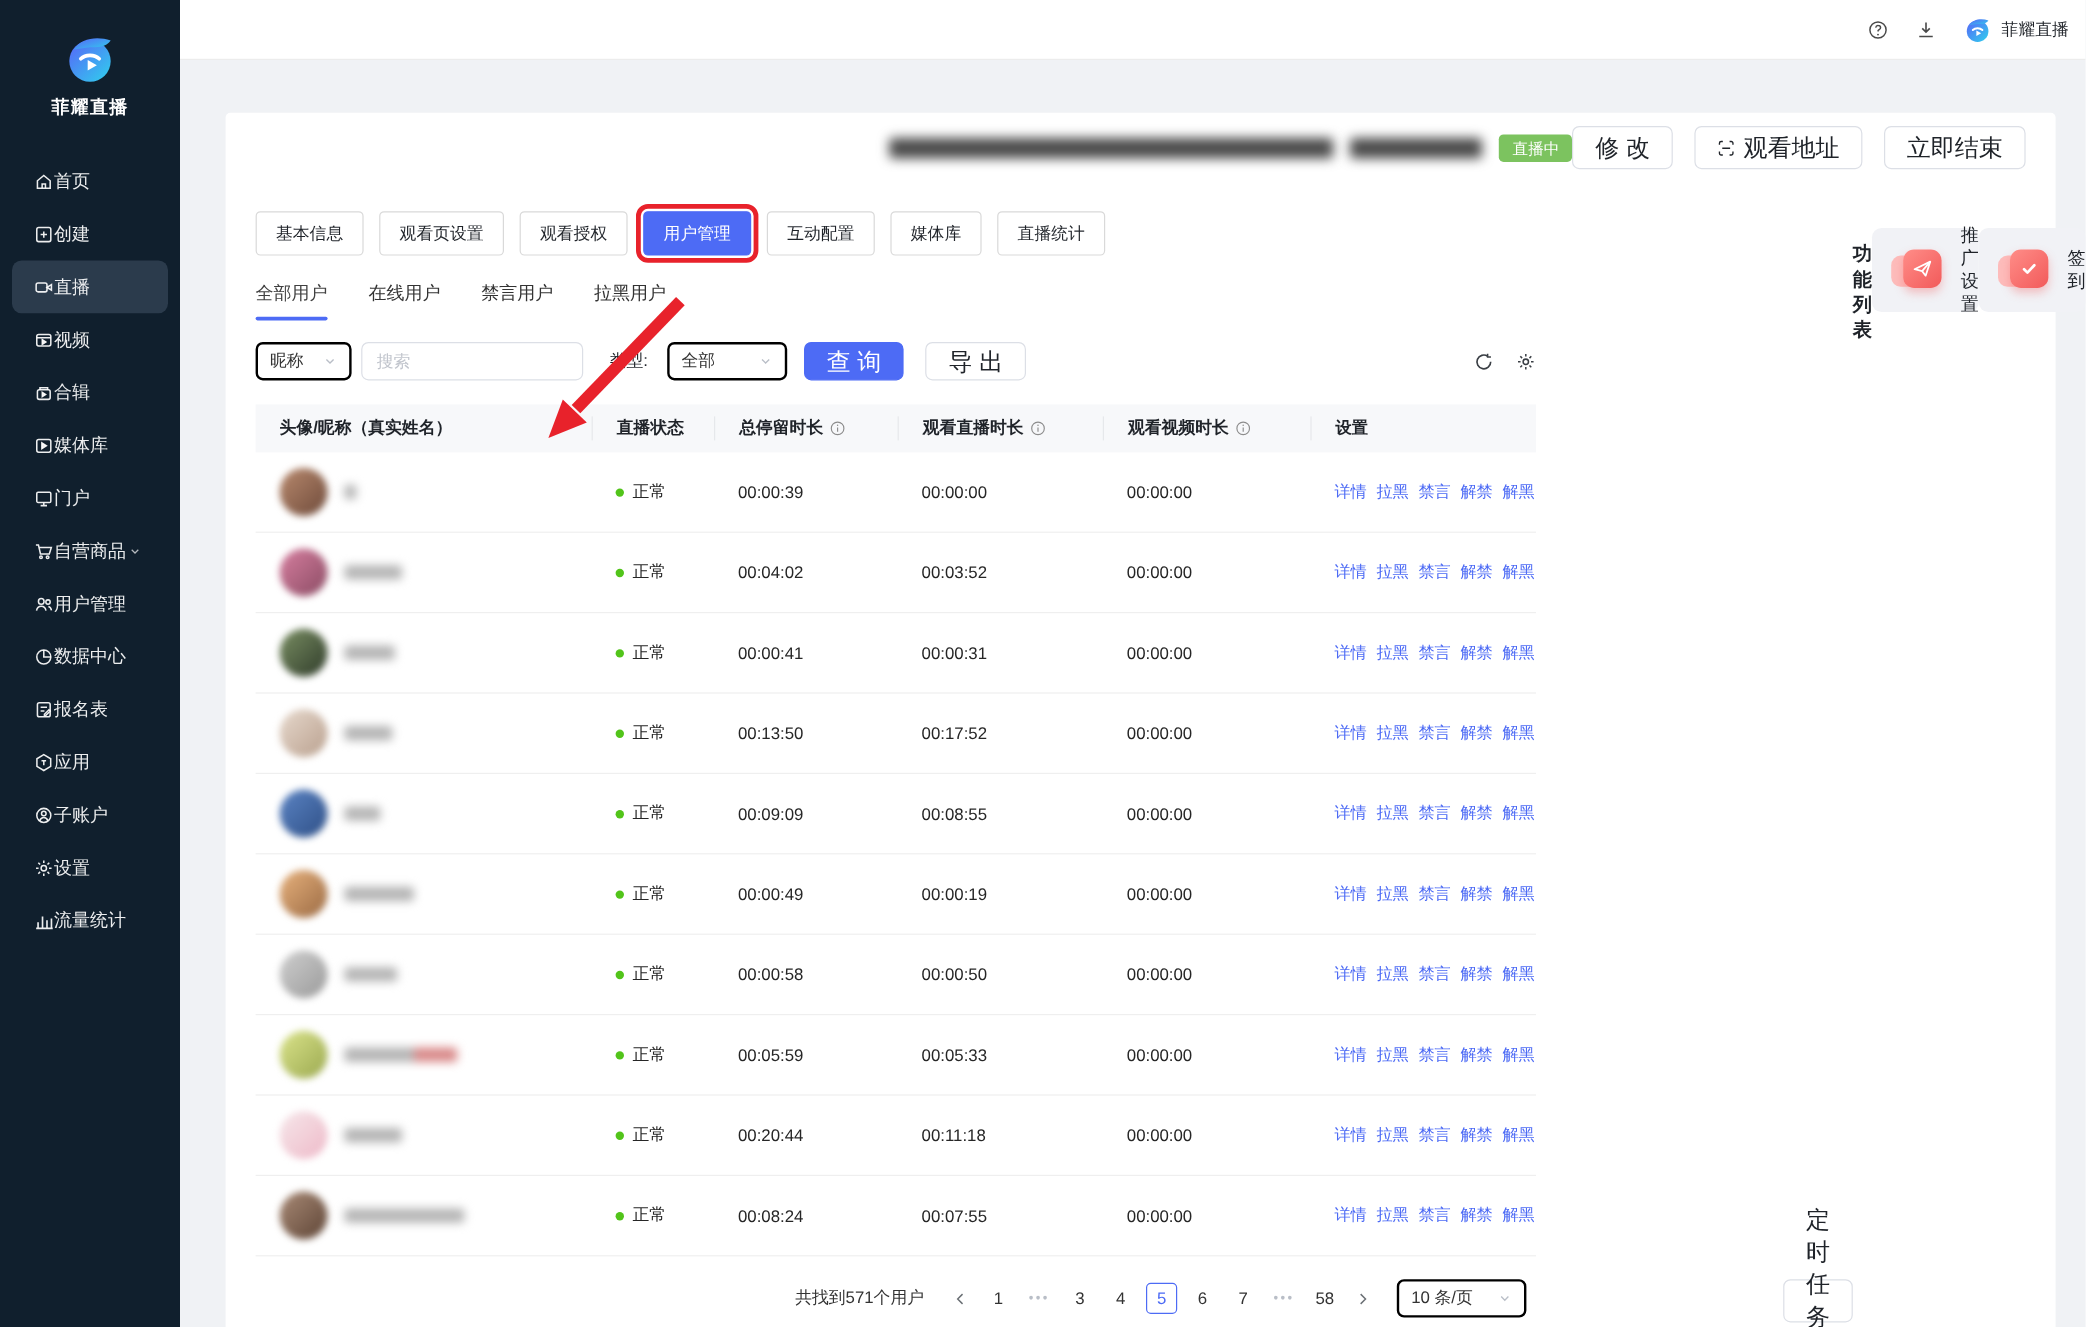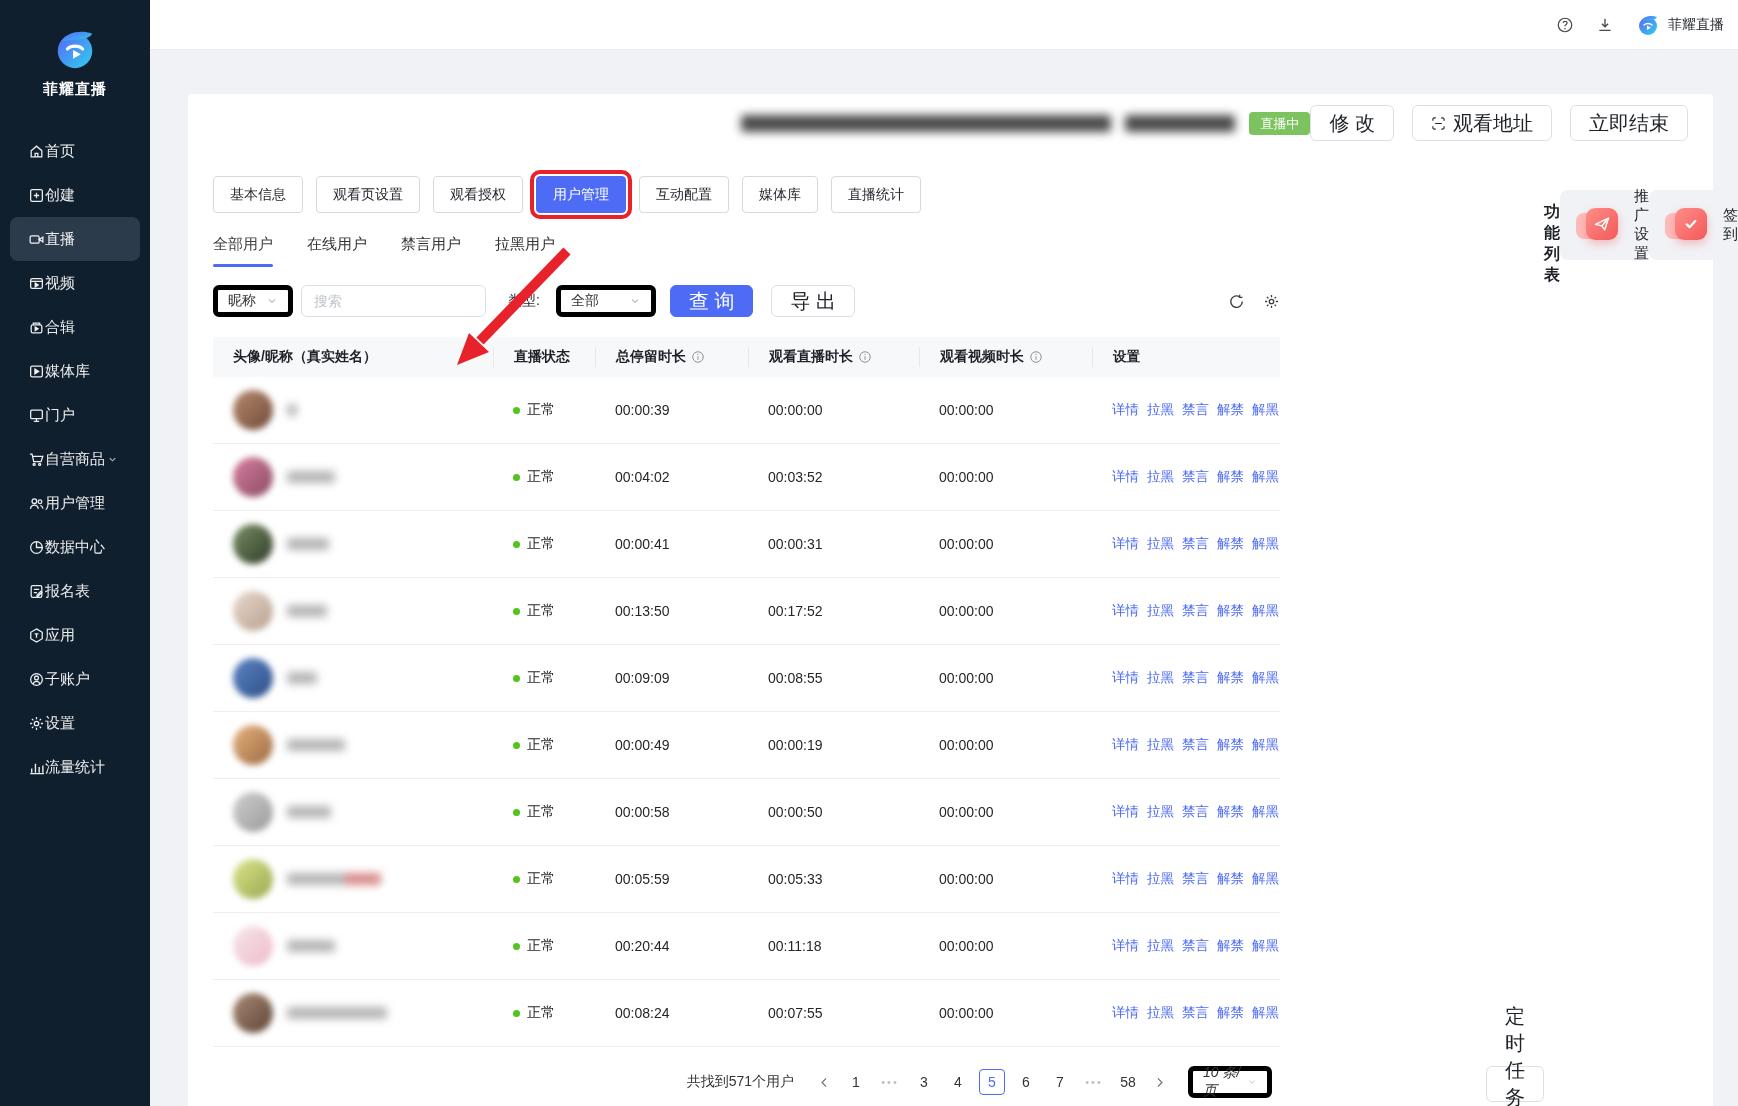--- a/index.html
+++ b/index.html
@@ -50,21 +50,21 @@
   .tab.active { background:#4d6bf5; border-color:#4d6bf5; color:#fff; outline:4px solid #e8222b; outline-offset:2px; }
 
   
   .subtabs { display:flex; gap:34px; margin-top:22px; }
   .subtab { position:relative; font-size:15px; color:#333; padding-bottom:13px; cursor:pointer; }
   .subtab.active { color:#404040; }
   .subtab.active::after { content:""; position:absolute; left:0; right:0; bottom:0; height:3px; border-radius:2px; background:#4d6bf5; }
 
   
   .filterbar { display:flex; align-items:center; margin-top:18px; }
-  .fake-select { height:32px; border:5px solid #000000; border-radius:6px; display:inline-flex; align-items:center; justify-content:space-between; padding:0 10px; color:#333; cursor:pointer; background:#fff; }
+  .fake-select { height:32px; border:2px solid #000000; border-radius:6px; display:inline-flex; align-items:center; justify-content:space-between; padding:0 10px; color:#333; cursor:pointer; background:#fff; }
   .sel-nick { width:80px; }
   .sel-type { width:100px; margin-left:16px; }
   .fake-select .chev { width:12px; height:12px; color:#b9bec7; }
   .search-input { height:32px; width:185px; margin-left:8px; border:1px solid #dcdfe6; border-radius:6px; padding:0 12px; font-size:14px; color:#333; outline:none; font-family:inherit; }
   .search-input::placeholder { color:#c0c4cc; }
   .f-label { margin-left:22px; color:#1f2329; }
   .btn-query { margin-left:14px; height:32px; }
   .btn-export { margin-left:18px; height:32px; }
   .f-tools { margin-left:auto; display:flex; gap:18px; }
   .tool-icon { width:17px; height:17px; color:#3a3f45; cursor:pointer; }
@@ -108,21 +108,21 @@
   .c-actions { display:flex; gap:8px; font-size:13.5px; }
   .c-actions a { color:#4d6bf5; text-decoration:none; cursor:pointer; white-space:nowrap; }
 
   
   .pagination { display:flex; align-items:center; justify-content:flex-end; gap:8px; margin-top:19px; padding-right:8px; color:#333; }
   .pg-total { margin-right:12px; }
   .pg-arrow { width:13px; height:13px; color:#6b7075; cursor:pointer; margin:0 4px; }
   .pg-num { min-width:26px; height:26px; display:inline-flex; align-items:center; justify-content:center; border-radius:4px; cursor:pointer; }
   .pg-num.current { border:1px solid #4d6bf5; color:#4d6bf5; }
   .pg-ellipsis { color:#b9bec7; letter-spacing:2px; font-size:11px; cursor:pointer; }
-  .pg-size { margin-left:10px; height:32px; width:84px;font-style:italic; }
+  .pg-size { margin-left:10px; height:32px; width:108px; }
 
   
   .btn-timer { align-self:flex-end; }
   .panel-title { margin-top:26px; font-size:16px; font-weight:bold; color:#1f2329; }
   .panel-card { margin-top:14px; height:70px; background:#f1f2f6; border-radius:8px; display:flex; align-items:center; gap:16px; padding-left:16px; cursor:pointer; }
   .pc-iconwrap { position:relative; width:42px; height:38px; flex:none; }
   .pc-back { position:absolute; left:0; top:7px; width:26px; height:26px; border-radius:8px; background:#ffb3b0; opacity:.85; }
   .pc-front { position:absolute; right:0; top:2px; width:32px; height:32px; border-radius:9px; background:linear-gradient(135deg,#ff8d88,#f25a5a); display:flex; align-items:center; justify-content:center; color:#fff; box-shadow:0 4px 8px rgba(242,90,90,.35); }
   .pc-front svg { width:18px; height:18px; }
   .panel-card .pc-label { font-size:15px; color:#1f2329; }

